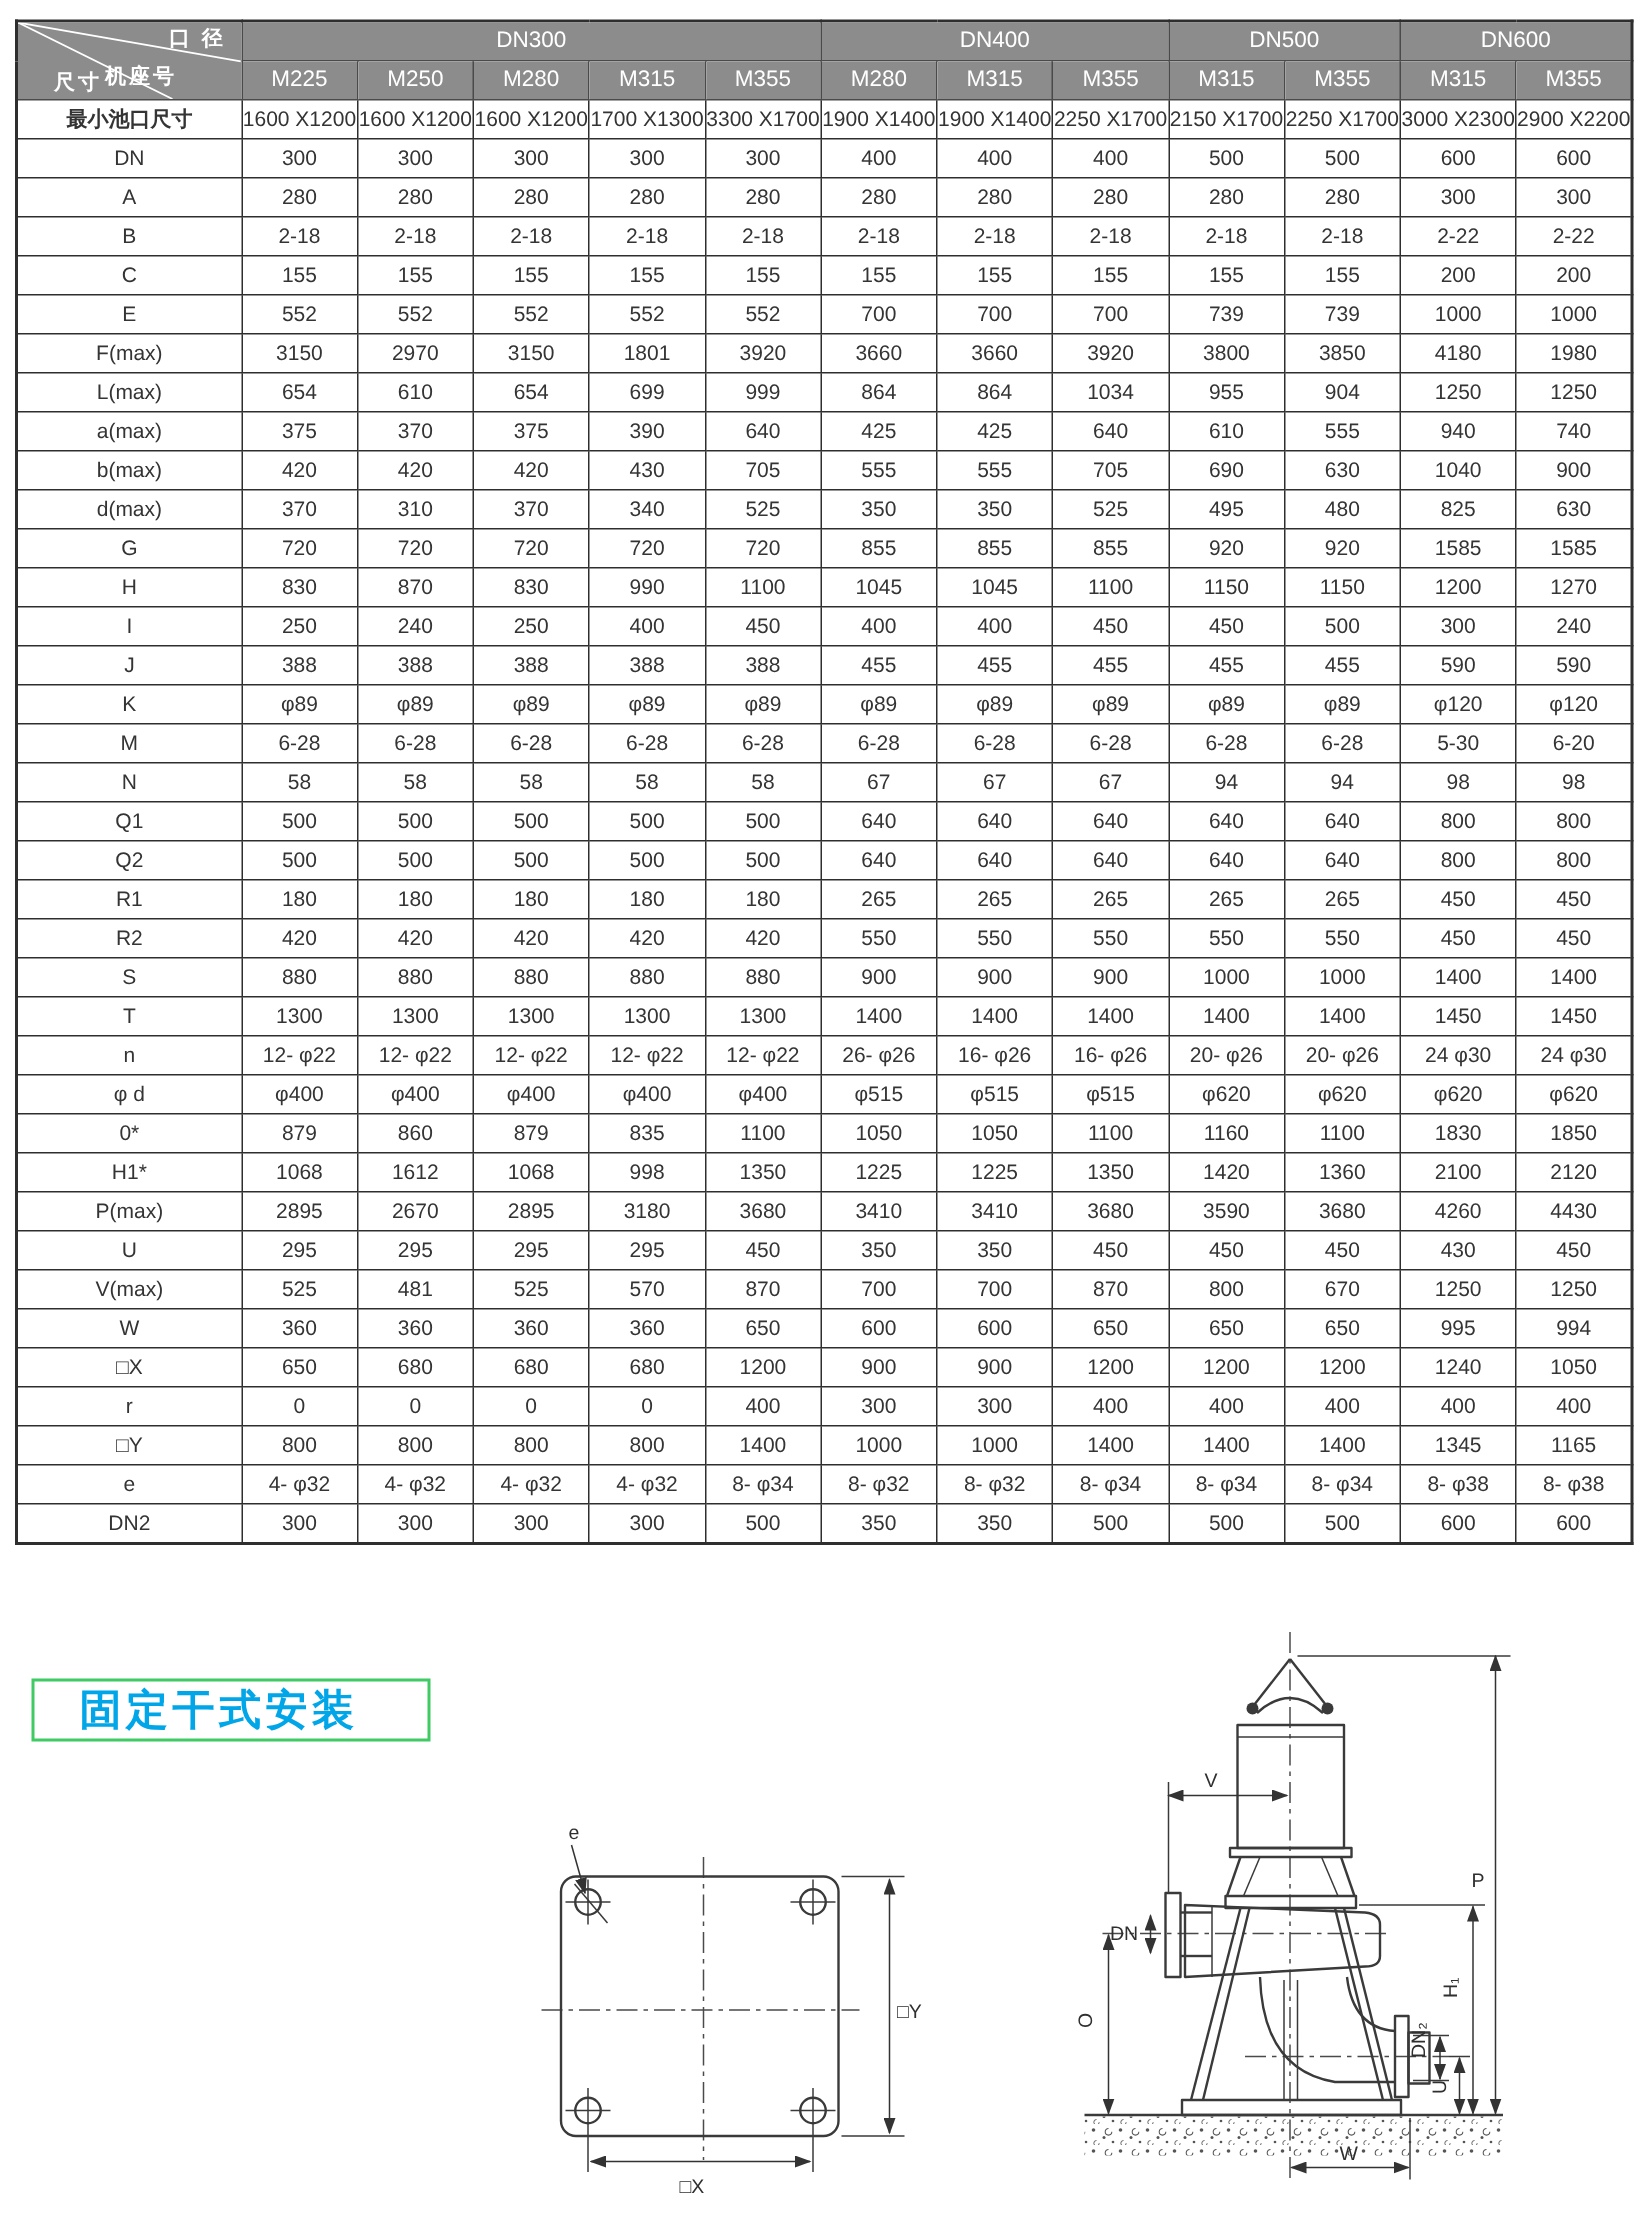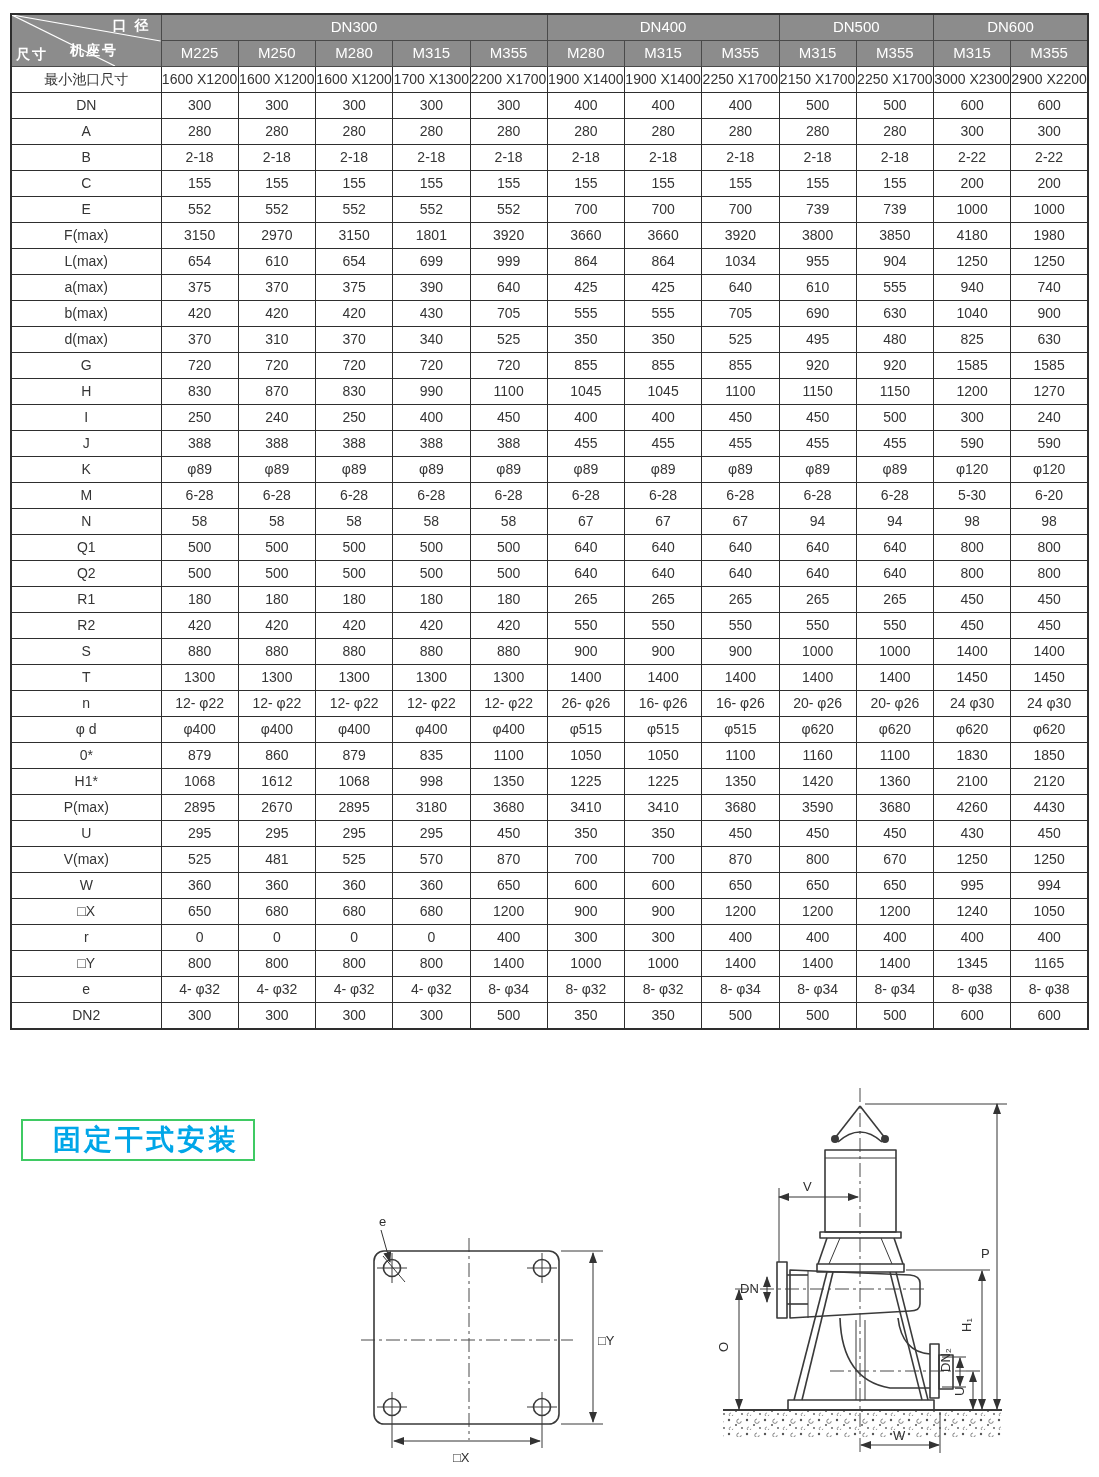--- a/index.html
+++ b/index.html
@@ -20,28 +20,28 @@
   }
   table.spec thead td{
     background:#8c8c8c;color:#ffffff;font-size:15px;
     border-color:#4a4a4a;
   }
   td.ghead{height:26px;}
   td.corner{position:relative;padding:0;text-decoration:underline;}
   .corner-lbl{position:absolute;color:#fff;font-size:14px;font-weight:bold;letter-spacing:2px;}
   .corner-top{top:3px;right:10px;}
   .corner-mid{top:28px;left:58px;text-align:right;}
-  .corner-bot{bottom:3px;left:4px;}
+  .corner-bot{bottom:3px;left:24px;}
   td.rowlabel{font-size:14px;color:#2c2c2c;}
-  td.minpit-label{font-weight:normal;font-size:15px;color:#111;height:48px;}
+  td.minpit-label{font-weight:bold;font-size:15px;color:#111;height:48px;}
   td.minpit-val{white-space:pre-line;height:48px;line-height:1.35;}
   td.gsep{border-right-width:2px;}
   
   .section-label{
-    position:absolute;left:21px;top:1119px;width:234px;height:42px;
+    position:absolute;left:21px;top:1119px;width:266px;height:42px;
     box-sizing:border-box;border:2px solid #3fca63;background:#ffffff;
     color:#00a6e8;font-size:28px;font-weight:bold;letter-spacing:3px;
     display:flex;align-items:center;padding-left:30px;
   }
   
   .drawing-left{position:absolute;left:335px;top:1200px;}
   .drawing-right{position:absolute;left:690px;top:1080px;}
   .obj{stroke:#3a3a3a;stroke-width:1.6;fill:none;stroke-linejoin:round;}
   .thin{stroke:#3a3a3a;stroke-width:1;fill:none;}
   .dim{stroke:#333;stroke-width:1;fill:none;}
@@ -102,21 +102,21 @@
       <tr>
         <td class="rowlabel minpit-label">最小池口尺寸</td>
         <td class="minpit-val">1600
 X1200</td>
         <td class="minpit-val">1600
 X1200</td>
         <td class="minpit-val">1600
 X1200</td>
         <td class="minpit-val">1700
 X1300</td>
-        <td class="minpit-val gsep">2200
+        <td class="minpit-val gsep">3300
 X1700</td>
         <td class="minpit-val">1900
 X1400</td>
         <td class="minpit-val">1900
 X1400</td>
         <td class="minpit-val gsep">2250
 X1700</td>
         <td class="minpit-val">2150
 X1700</td>
         <td class="minpit-val gsep">2250

